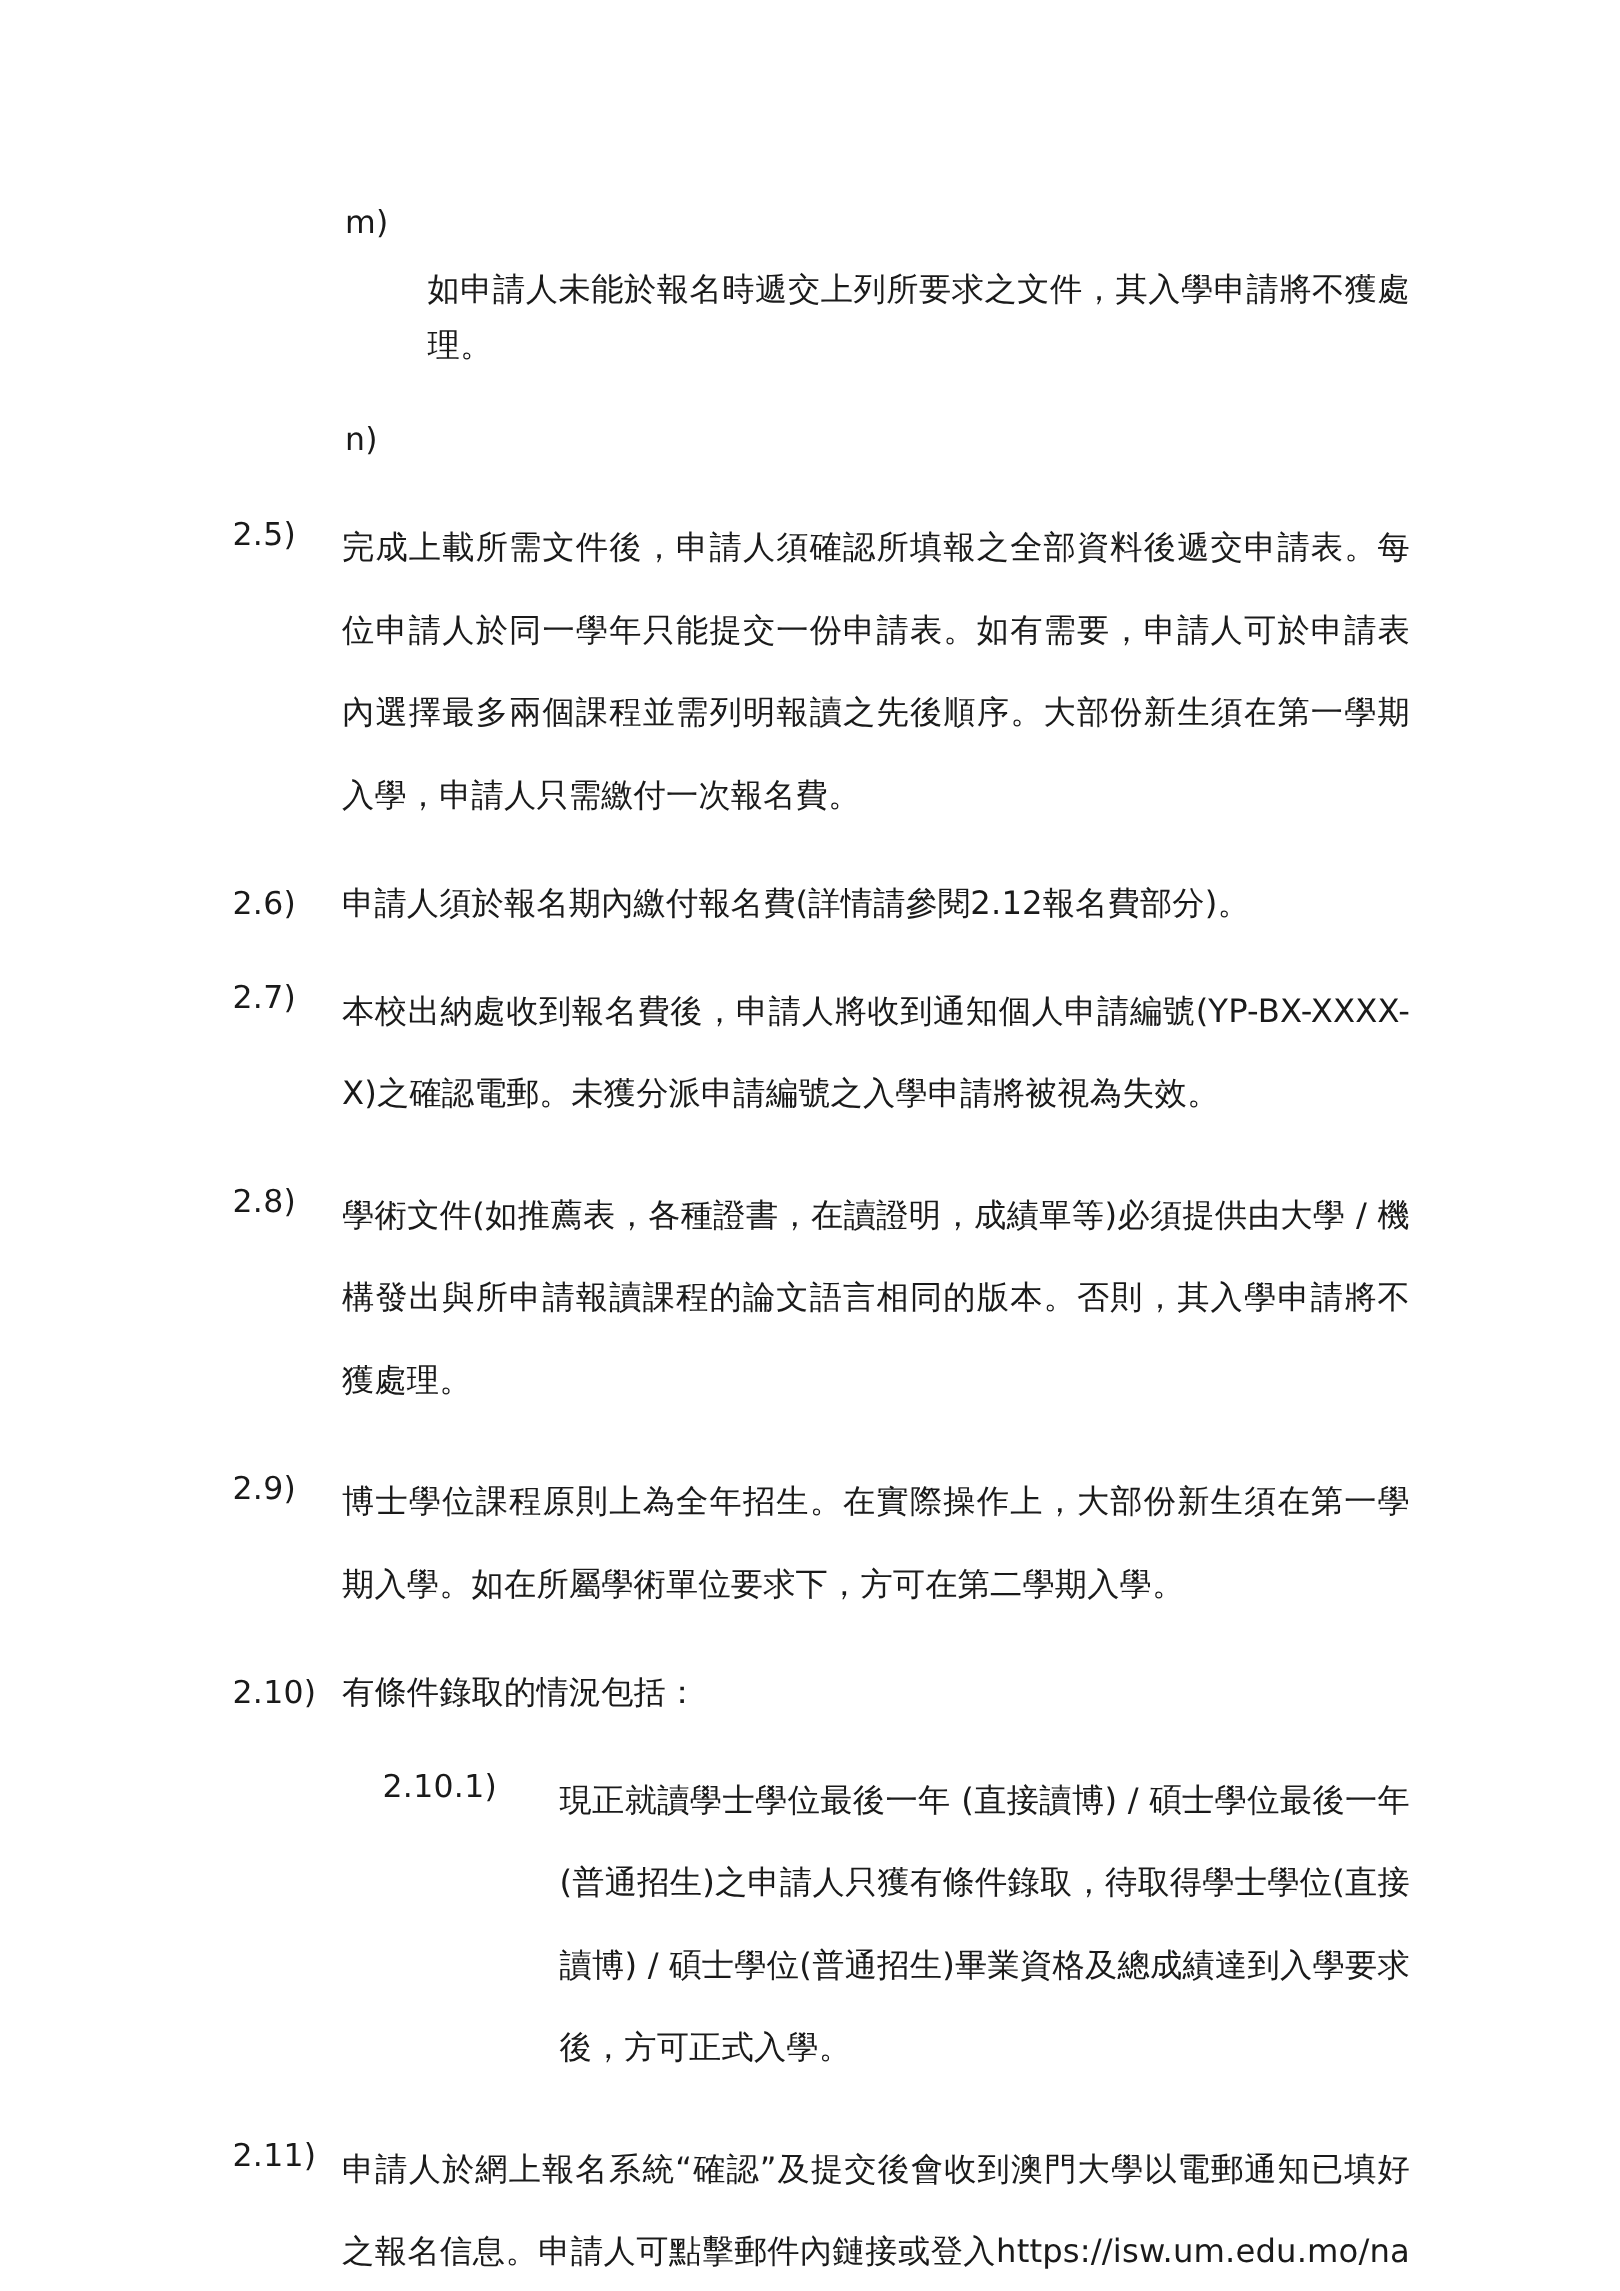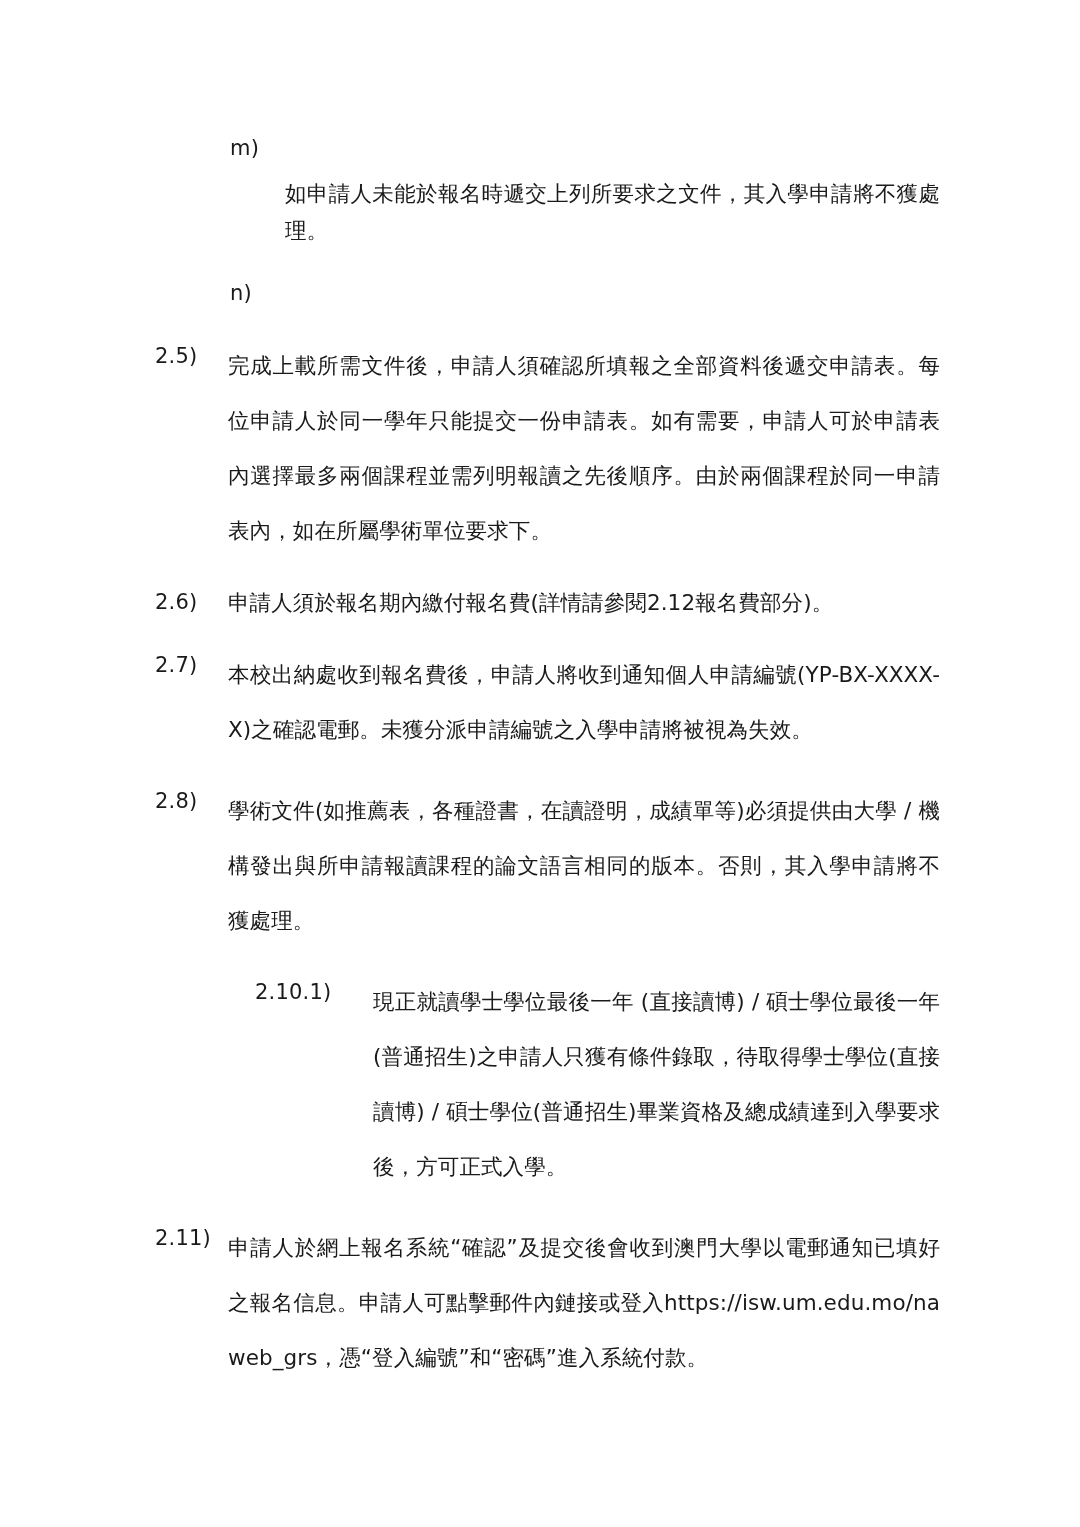--- a/index.html
+++ b/index.html
@@ -69,34 +69,42 @@
   <div class="doc-body" id="doc-body">
       <div class="clause lvl-letter single">
         <div class="num">m)</div>
         <div class="txt">如申請人未能於報名時遞交上列所要求之文件，其入學申請將不獲處理。</div>
       </div>
       <div class="clause lvl-letter single">
         <div class="num">n)</div>
       </div>
       <div class="clause lvl-main">
         <div class="num">2.5)</div>
-        <div class="txt">完成上載所需文件後，申請人須確認所填報之全部資料後遞交申請表。每位申請人於同一學年只能提交一份申請表。如有需要，申請人可於申請表內選擇最多兩個課程並需列明報讀之先後順序。由於兩個課程於同一申請表內，如在所屬學術單位要求下。</div>
+        <div class="txt">完成上載所需文件後，申請人須確認所填報之全部資料後遞交申請表。每位申請人於同一學年只能提交一份申請表。如有需要，申請人可於申請表內選擇最多兩個課程並需列明報讀之先後順序。大部份新生須在第一學期入學，申請人只需繳付一次報名費。</div>
       </div>
       <div class="clause lvl-main single">
         <div class="num">2.6)</div>
         <div class="txt">申請人須於報名期內繳付報名費(詳情請參閱2.12報名費部分)。</div>
       </div>
       <div class="clause lvl-main">
         <div class="num">2.7)</div>
         <div class="txt">本校出納處收到報名費後，申請人將收到通知個人申請編號(YP-BX-XXXX-X)之確認電郵。未獲分派申請編號之入學申請將被視為失效。</div>
       </div>
       <div class="clause lvl-main">
         <div class="num">2.8)</div>
         <div class="txt">學術文件(如推薦表，各種證書，在讀證明，成績單等)必須提供由大學 / 機構發出與所申請報讀課程的論文語言相同的版本。否則，其入學申請將不獲處理。</div>
       </div>
+      <div class="clause lvl-main">
+        <div class="num">2.9)</div>
+        <div class="txt">博士學位課程原則上為全年招生。在實際操作上，大部份新生須在第一學期入學。如在所屬學術單位要求下，方可在第二學期入學。</div>
+      </div>
+      <div class="clause lvl-main single">
+        <div class="num">2.10)</div>
+        <div class="txt">有條件錄取的情況包括：</div>
+      </div>
       <div class="clause lvl-sub">
         <div class="num">2.10.1)</div>
         <div class="txt">現正就讀學士學位最後一年 (直接讀博) / 碩士學位最後一年(普通招生)之申請人只獲有條件錄取，待取得學士學位(直接讀博) / 碩士學位(普通招生)畢業資格及總成績達到入學要求後，方可正式入學。</div>
       </div>
       <div class="clause lvl-main">
         <div class="num">2.11)</div>
         <div class="txt">申請人於網上報名系統“確認”及提交後會收到澳門大學以電郵通知已填好之報名信息。申請人可點擊郵件內鏈接或登入https://isw.um.edu.mo/naweb_grs，憑“登入編號”和“密碼”進入系統付款。</div>
       </div>
     </div>
 </div>

